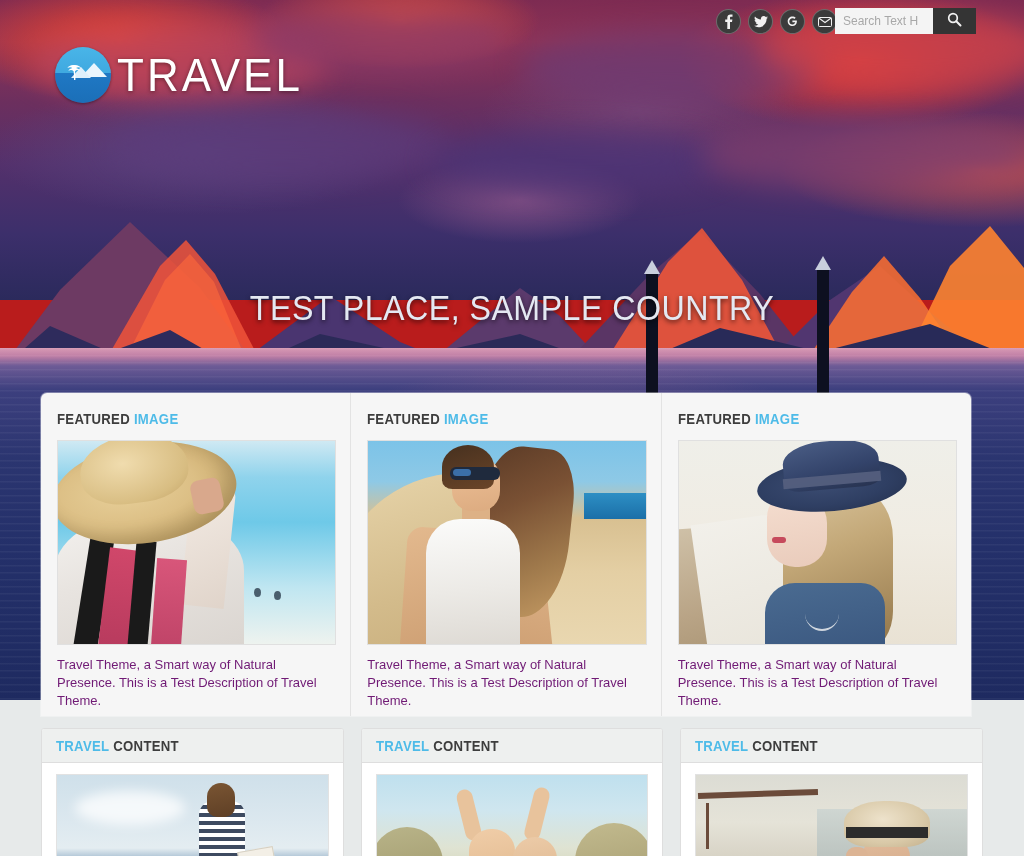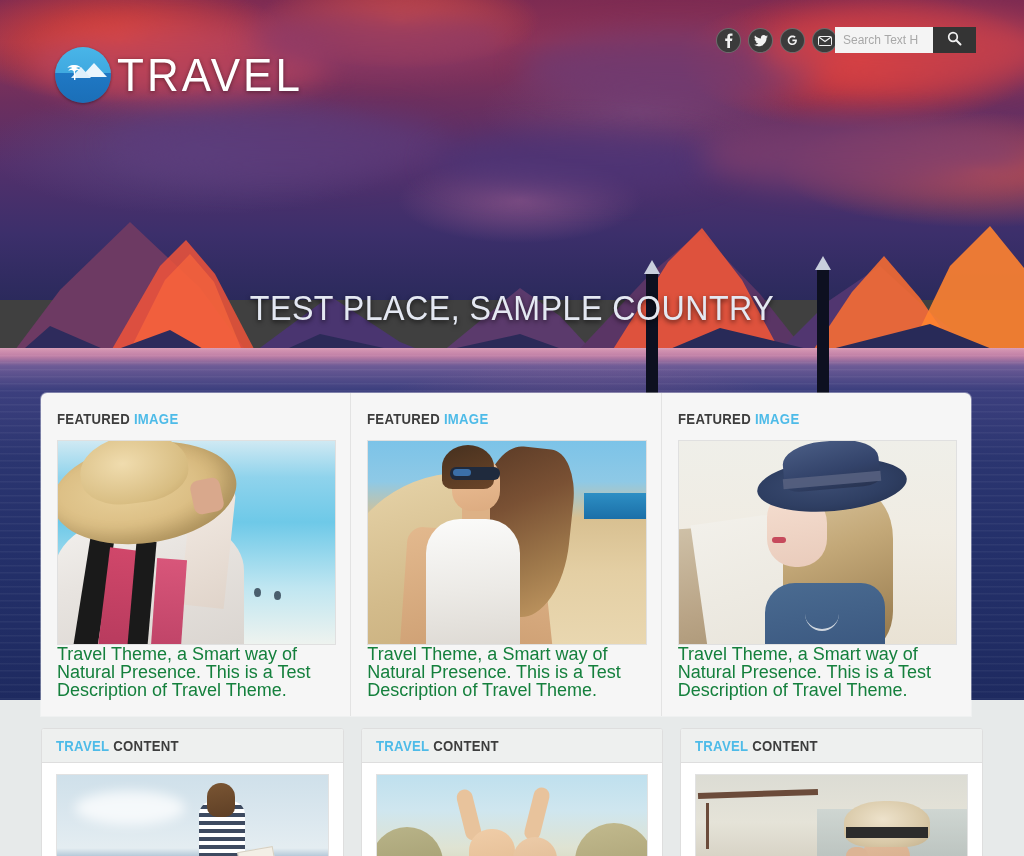--- a/index.html
+++ b/index.html
@@ -20,21 +20,21 @@
     background: #e7eaea;
   }
 
   
   .hero {
     position: absolute;
     left: 0; top: 0;
     width: 1024px;
     height: 700px;
     overflow: hidden;
-    background: #404040;
+    background: #b91c1c;
   }
   .hero-sky {
     position: absolute; left: 0; top: 0;
     width: 1024px; height: 300px;
     background:
       radial-gradient(ellipse 240px 90px at 120px 40px, rgba(245,70,40,.95), rgba(245,70,40,0) 70%),
       radial-gradient(ellipse 200px 70px at 400px 20px, rgba(255,90,50,.8), rgba(255,90,50,0) 70%),
       radial-gradient(ellipse 260px 100px at 860px 60px, rgba(255,60,40,.9), rgba(255,60,40,0) 70%),
       radial-gradient(ellipse 220px 80px at 640px 110px, rgba(120,70,120,.85), rgba(120,70,120,0) 72%),
       radial-gradient(ellipse 300px 90px at 200px 150px, rgba(90,70,130,.9), rgba(90,70,130,0) 72%),
@@ -112,21 +112,20 @@
     text-shadow: 0 2px 6px rgba(0,0,0,.65);
     font-weight: 400;
     transform: scaleX(.92);
   }
 
   
   .topbar {
     position: absolute; left: 0; top: 0;
     width: 1024px; height: 44px;
     z-index: 20;
-    margin-top: 19px;
   }
   .social-row {
     position: absolute; right: 187px; top: 9px;
     display: flex; gap: 7px;
   }
   .social-icon {
     width: 25px; height: 25px;
     border-radius: 50%;
     background: #3b3b3b;
     border: 1px solid rgba(255,255,255,.25);
@@ -265,23 +264,24 @@
   .t-blue { color: #4ebbe8; font-weight: 700; }
 
   .photo {
     width: 100%; height: 205px;
     border: 1px solid #e0e0e0;
     background: #ccc;
     position: relative;
     overflow: hidden;
   }
   .card-desc {
-    font-size: 18px;
+    margin-top: 11px;
+    font-size: 13px;
     line-height: 18px;
-    color: #15803d;
+    color: #701a75;
   }
 
   
   .p1 {
     background:
       linear-gradient(180deg, #cfe9f3 0%, #8fd3ec 18%, #6ec9e8 40%, #bfe6f1 72%, #eef3ef 100%);
   }
   .p1-hat {
     position: absolute; left: -6px; top: 2px;
     width: 185px; height: 100px;

